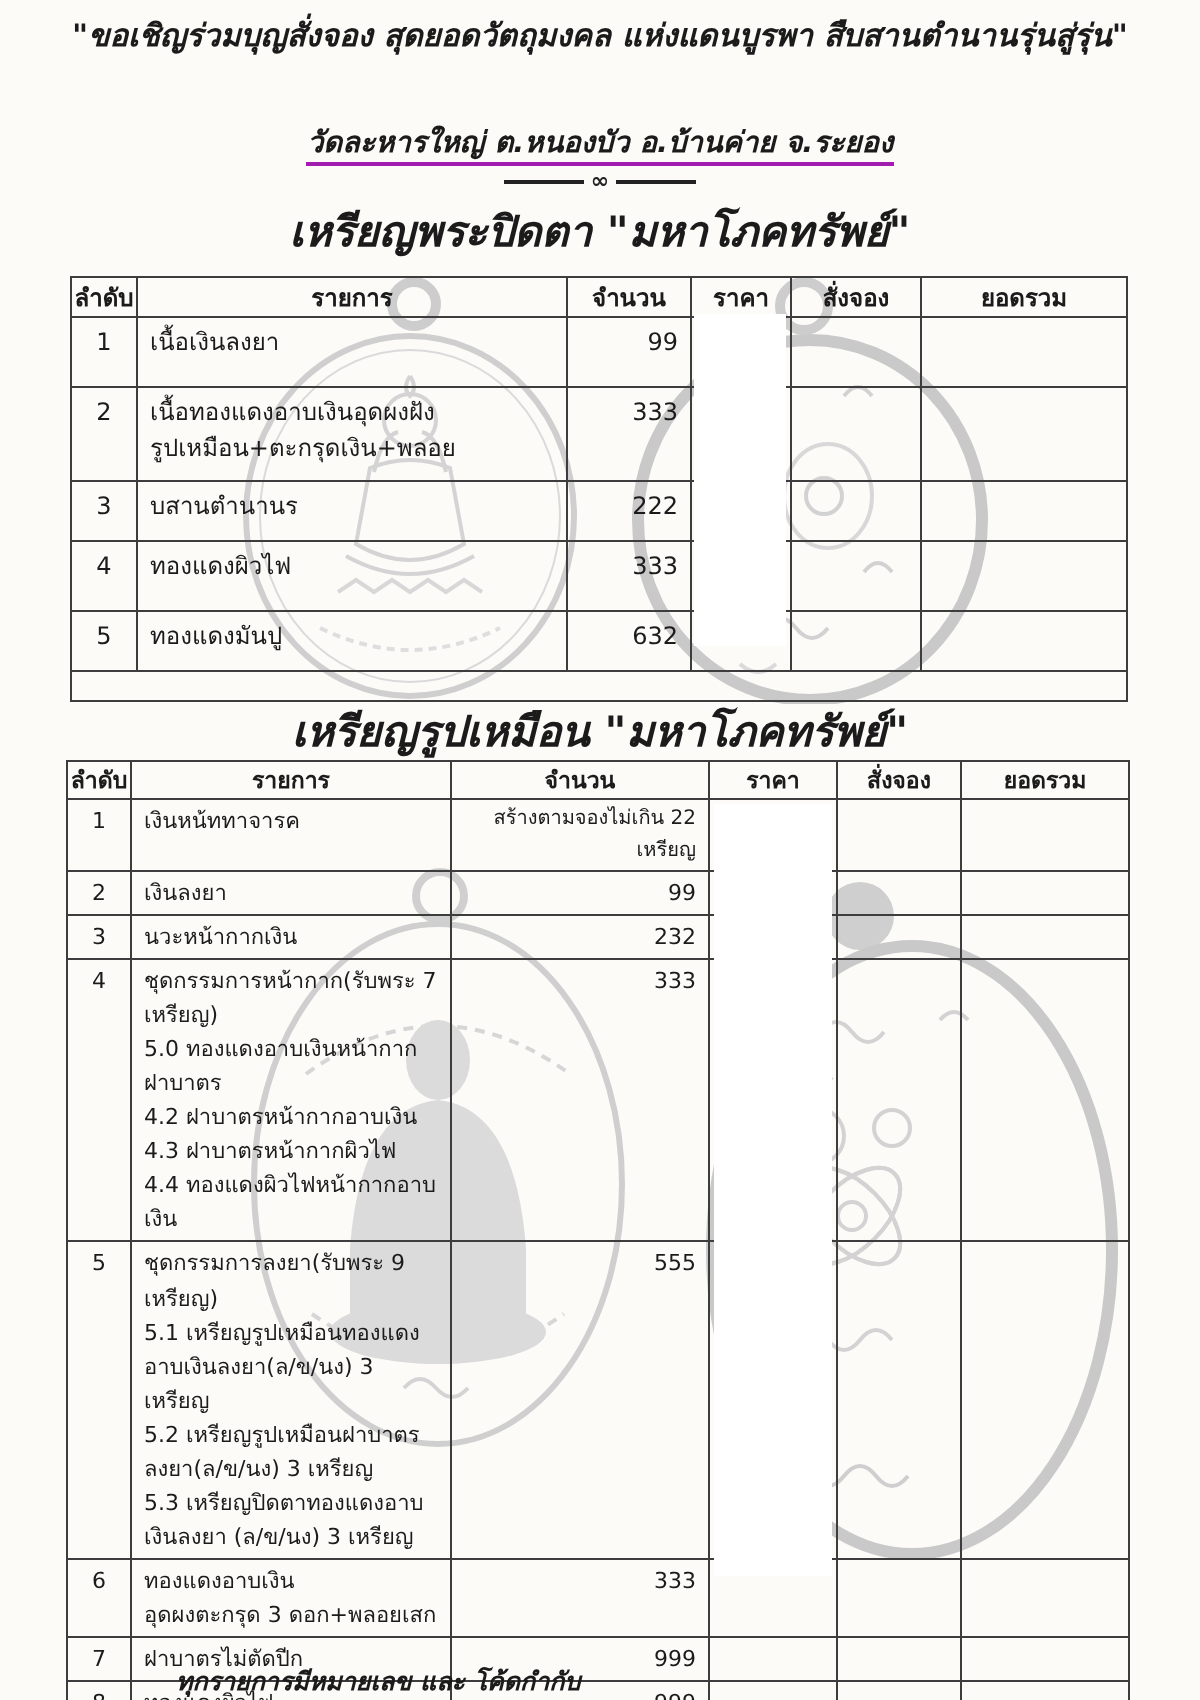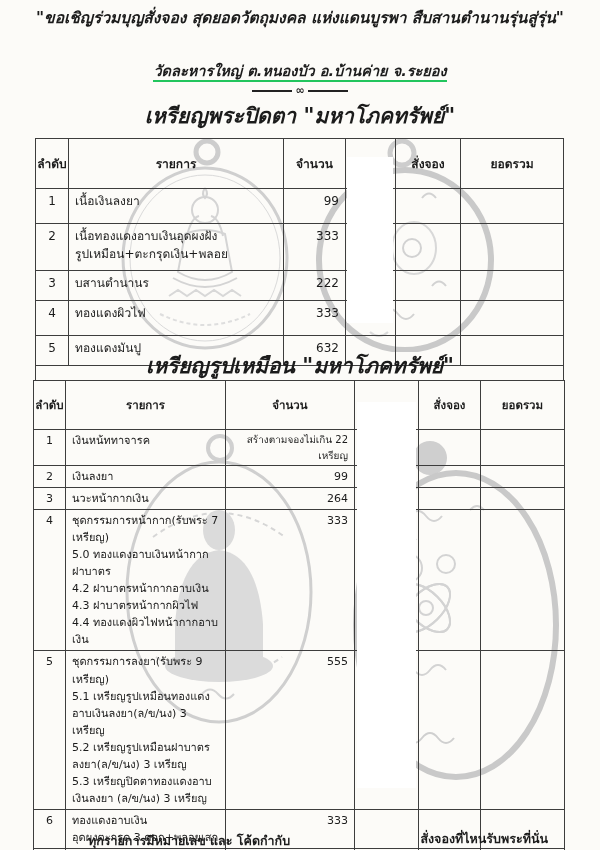--- a/index.html
+++ b/index.html
@@ -7,33 +7,33 @@
     position:relative; width:600px; height:850px; margin:0 auto;
     background:#fcfbf8; color:#1b1b1b; overflow:hidden;
     font-family:"DejaVu Sans", sans-serif;
   }
   
   .hdr{position:absolute; left:0; width:100%; text-align:center;
        font-weight:bold; font-style:italic; white-space:nowrap;}
   #hdr1{top:5px;  font-size:15.5px;}
   #hdr2{top:32px; font-size:14.5px;}
   #hdr3{top:59px; font-size:14.5px;}
-  #hdr3 .u{border-bottom:2px solid #22c55e; padding-bottom:1px;}
+  #hdr3 .u{border-bottom:2px solid #a21caf; padding-bottom:1px;}
   .ornament{position:absolute; top:86px; left:0; width:100%;
             display:flex; align-items:center; justify-content:center; gap:3px; color:#222;}
   .orn-line{width:40px; border-top:2px solid #222; height:0;}
   .orn-glyph{font-size:11px; line-height:10px; font-weight:bold;}
   .section-title{position:absolute; left:0; width:100%; text-align:center;
                  font-weight:bold; font-style:italic; font-size:21px;}
   #title1{top:99px;}
   #title2{top:349px;}
   
   table{border-collapse:collapse; table-layout:fixed; background:transparent;}
   th,td{border:1px solid #3d3d3d; background:transparent; overflow:hidden;}
-  th{font-weight:bold; text-align:center; padding:15px 1px; font-style:normal;}
+  th{font-weight:bold; text-align:center; padding:0 1px; font-style:normal;}
   td{vertical-align:top; padding:3px 6px; line-height:1.5;}
   .c-no{text-align:center; padding-left:1px; padding-right:1px;}
   .c-qty{text-align:right;}
   #table1{position:absolute; left:35px; top:138px; width:528px; font-size:12px;}
   #table1 th{font-size:12px;}
   #table1 tbody tr:nth-child(1) td{height:28px;}
   #table1 tbody tr:nth-child(2) td{height:40px;}
   #table1 tbody tr:nth-child(3) td{height:23px;}
   #table1 tbody tr:nth-child(4) td{height:28px;}
   #table1 tbody tr:nth-child(5) td{height:23px;}
@@ -48,21 +48,21 @@
   #table2 tbody tr:nth-child(8) td{height:14px;}
   #table2 tbody tr:nth-child(9) td{height:14px;}
   .qty-small{font-size:10px;margin-top:15px;}
   
   .whiteout{position:absolute; background:#ffffff;}
   #bar1{left:347px; top:157px; width:46px; height:166px;}
   #bar2{left:357px; top:402px; width:59px; height:386px;}
   
   .wm{position:absolute; pointer-events:none;}
   
-  .footer{position:absolute; font-weight:bold; font-size:12.5px; white-space:nowrap;}
+  .footer{position:absolute; font-weight:bold; font-style:italic; font-size:12.5px; white-space:nowrap;}
   #footer-left{left:88px; top:831px;}
   #footer-right{right:52px; top:829px;}
 </style>
 </head>
 <body>
 
 <div class="page">
 
   <div class="hdr" id="hdr1">"ขอเชิญร่วมบุญสั่งจอง สุดยอดวัตถุมงคล แห่งแดนบูรพา สืบสานตำนานรุ่นสู่รุ่น"</div>
   <div class="hdr" id="hdr3">
@@ -263,21 +263,21 @@
         <td class="c-qty">99</td>
         <td></td>
           <td></td>
           <td></td>
       </tr>
       <tr>
         <td class="c-no">3</td>
         <td>
             <div>นวะหน้ากากเงิน</div>
           </td>
-        <td class="c-qty">264</td>
+        <td class="c-qty">232</td>
         <td></td>
           <td></td>
           <td></td>
       </tr>
       <tr>
         <td class="c-no">4</td>
         <td>
           <div>ชุดกรรมการหน้ากาก(รับพระ 7 เหรียญ)</div>
           <div>5.0 ทองแดงอาบเงินหน้ากากฝาบาตร</div>
           <div>4.2 ฝาบาตรหน้ากากอาบเงิน</div>
@@ -333,15 +333,14 @@
           <td></td>
           <td></td>
       </tr>
 
     </tbody>
   </table>
 
   <div class="whiteout" id="bar2"></div>
 
   <div class="footer" id="footer-left">ทุกรายการมีหมายเลข และ โค้ดกำกับ</div>
-  <div class="footer" id="footer-right">สั่งจองที่ไหนรับพระที่นั่น</div>
 
 </div>
 
 </body></html>

